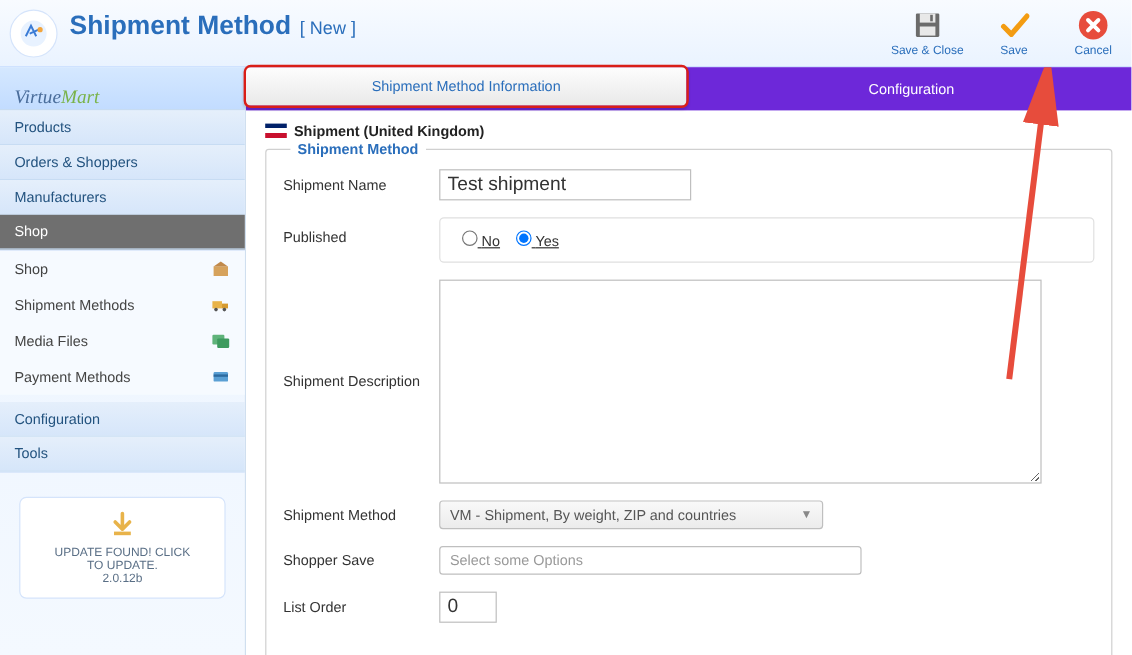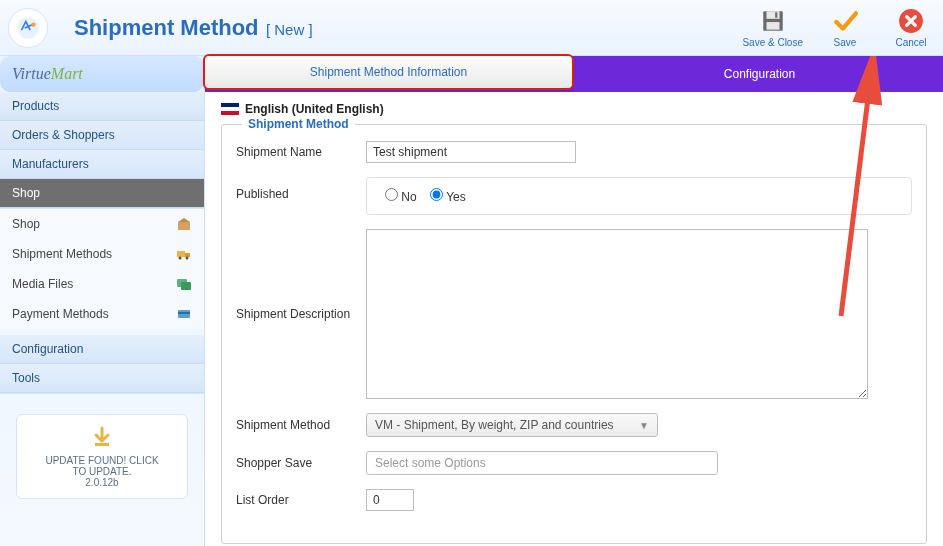--- a/index.html
+++ b/index.html
@@ -16,22 +16,21 @@
   .header {
     display: flex;
     align-items: center;
     height: 56px;
     background: linear-gradient(#f8fbff,#eaf3ff);
     border-bottom: 1px solid #cfe2ff;
     padding: 0 8px;
   }
   .header-left {
     display: flex;
-    align-items: center;
-    gap: 26px;
+    gap: 10px;
     flex: 1;
   }
   .app-icon {
     width: 40px; height: 40px; border-radius: 50%;
     background: #fff;
     border: 1px solid #d5e4fb;
     display: flex; align-items: center; justify-content: center;
   }
   .app-icon svg { width: 26px; height: 26px; }
   .page-title { font-size: 22px; font-weight: bold; color: #2a6ebb; }
@@ -44,23 +43,22 @@
   .body { display: flex; height: calc(546px - 56px); }
   .sidebar {
     width: 205px;
     background: linear-gradient(#eaf3ff,#f4f9ff);
     border-right: 1px solid #d0dfef;
     display: flex; flex-direction: column;
   }
   .brand {
     height: 36px;
     background: linear-gradient(#d5e8ff,#c2dcff);
-    display:flex; align-items:center; padding: 0 12px;
+    display:flex; align-items:flex-end; padding: 0 12px;
     border-bottom: 1px solid #c0d7ef;
-    border-radius: 11px;
   }
   .brand .vm { font-family: Georgia, serif; font-style: italic; font-size: 16px;}
   .brand .vm .v { color: #4a6d9b; }
   .brand .vm .m { color: #7ab34a; }
   .nav-section { border-bottom: 1px solid #d5e4fb; }
   .nav-item {
     padding: 7px 12px;
     font-size: 12px;
     color: #23537f;
     background: linear-gradient(#e5effb,#d6e6fa);
@@ -132,40 +130,40 @@
     position: relative;
     top: -20px;
     left: 6px;
     display: inline-block;
   }
   .legend-wrap { margin-top: 8px; }
   .row { display:flex; align-items:center; margin-bottom: 14px; }
   .row .label { width: 130px; color:#333; font-size:12px;}
   .row input[type=text], .row select, .row textarea {
     border: 1px solid #bfbfbf;
-    font-size: 12px;
+    font-size: 16px;
     padding: 3px 6px;
     color: #333;
     font-family: inherit;
   }
   .row input.shipname { width: 210px; }
   .radio-box {
     border: 1px solid #e0e0e0;
     border-radius: 4px;
     padding: 10px 18px;
     flex: 1;
   }
-  .radio-box label { margin-right: 10px; color:#333;}
+  .radio-box label { margin-right: 10px; color:#333;text-decoration:underline;}
   .desc-area {
     width: 502px; height: 170px;
     resize: both;
     border: 1px solid #d0d0d0;
   }
   .select-like {
-    width: 292px;
+    width: 320px;
     background: linear-gradient(#f9f9f9,#ececec);
     border: 1px solid #bfbfbf;
     border-radius: 3px;
     padding: 4px 8px;
     display:flex; justify-content:space-between; align-items:center;
     cursor: pointer;
     color:#555;
   }
   .select-like .caret { color:#888; font-size:10px;}
   .multi-select {
@@ -310,21 +308,21 @@
 
   <div class="main">
     <div class="tabs">
       <div class="tab active">Shipment Method Information</div>
       <div class="tab">Configuration</div>
     </div>
 
     <div class="content">
       <div class="lang-row">
         <span class="flag"></span>
-        <span>English (United English)</span>
+        <span>Shipment (United Kingdom)</span>
       </div>
 
       <div class="legend-wrap">
         <div class="fieldset">
           <span class="legend">Shipment Method</span>
 
           <div style="margin-top:-10px">
             <div class="row">
               <div class="label">Shipment Name</div>
               <input type="text" class="shipname" value="Test shipment" style="">

